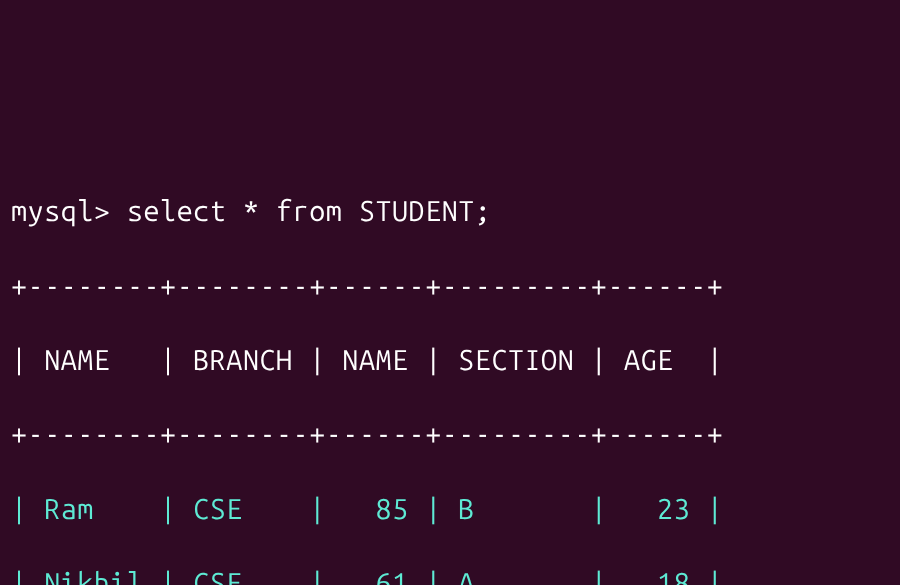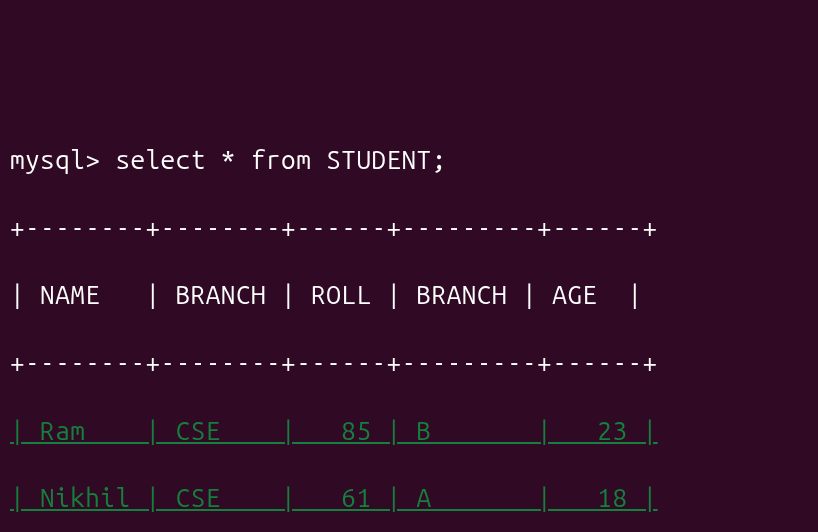--- a/index.html
+++ b/index.html
@@ -11,40 +11,40 @@
       line-height: 1.3;
       color: #ffffff;
       width: 818px;
       height: 532px;
       box-sizing: border-box;
       white-space: pre;
       letter-spacing: 0.5px;
     }
     .prompt-line {
       color: #ffffff;
+      margin-top: 32px;
     }
     .border-line {
       color: #ffffff;
     }
     .header-line {
       color: #ffffff;
     }
     .data-line {
-      color: #15803d;
-      text-decoration: underline;
+      color: #5eead4;
     }
   </style>
 </head>
 <body>
 
 
 
 <div class="prompt-line"><span>mysql&gt; </span><span>select * from STUDENT;</span></div>
 <div class="border-line">+--------+--------+------+---------+------+</div>
-<div class="header-line">| NAME   | BRANCH | ROLL | BRANCH | AGE  |</div>
+<div class="header-line">| NAME   | BRANCH | NAME | SECTION | AGE  |</div>
 <div class="border-line">+--------+--------+------+---------+------+</div>
 <div class="data-line">| Ram    | CSE    |   85 | B       |   23 |</div>
 <div class="data-line">| Nikhil | CSE    |   61 | A       |   18 |</div>
 
 
 
 
 
 
 

